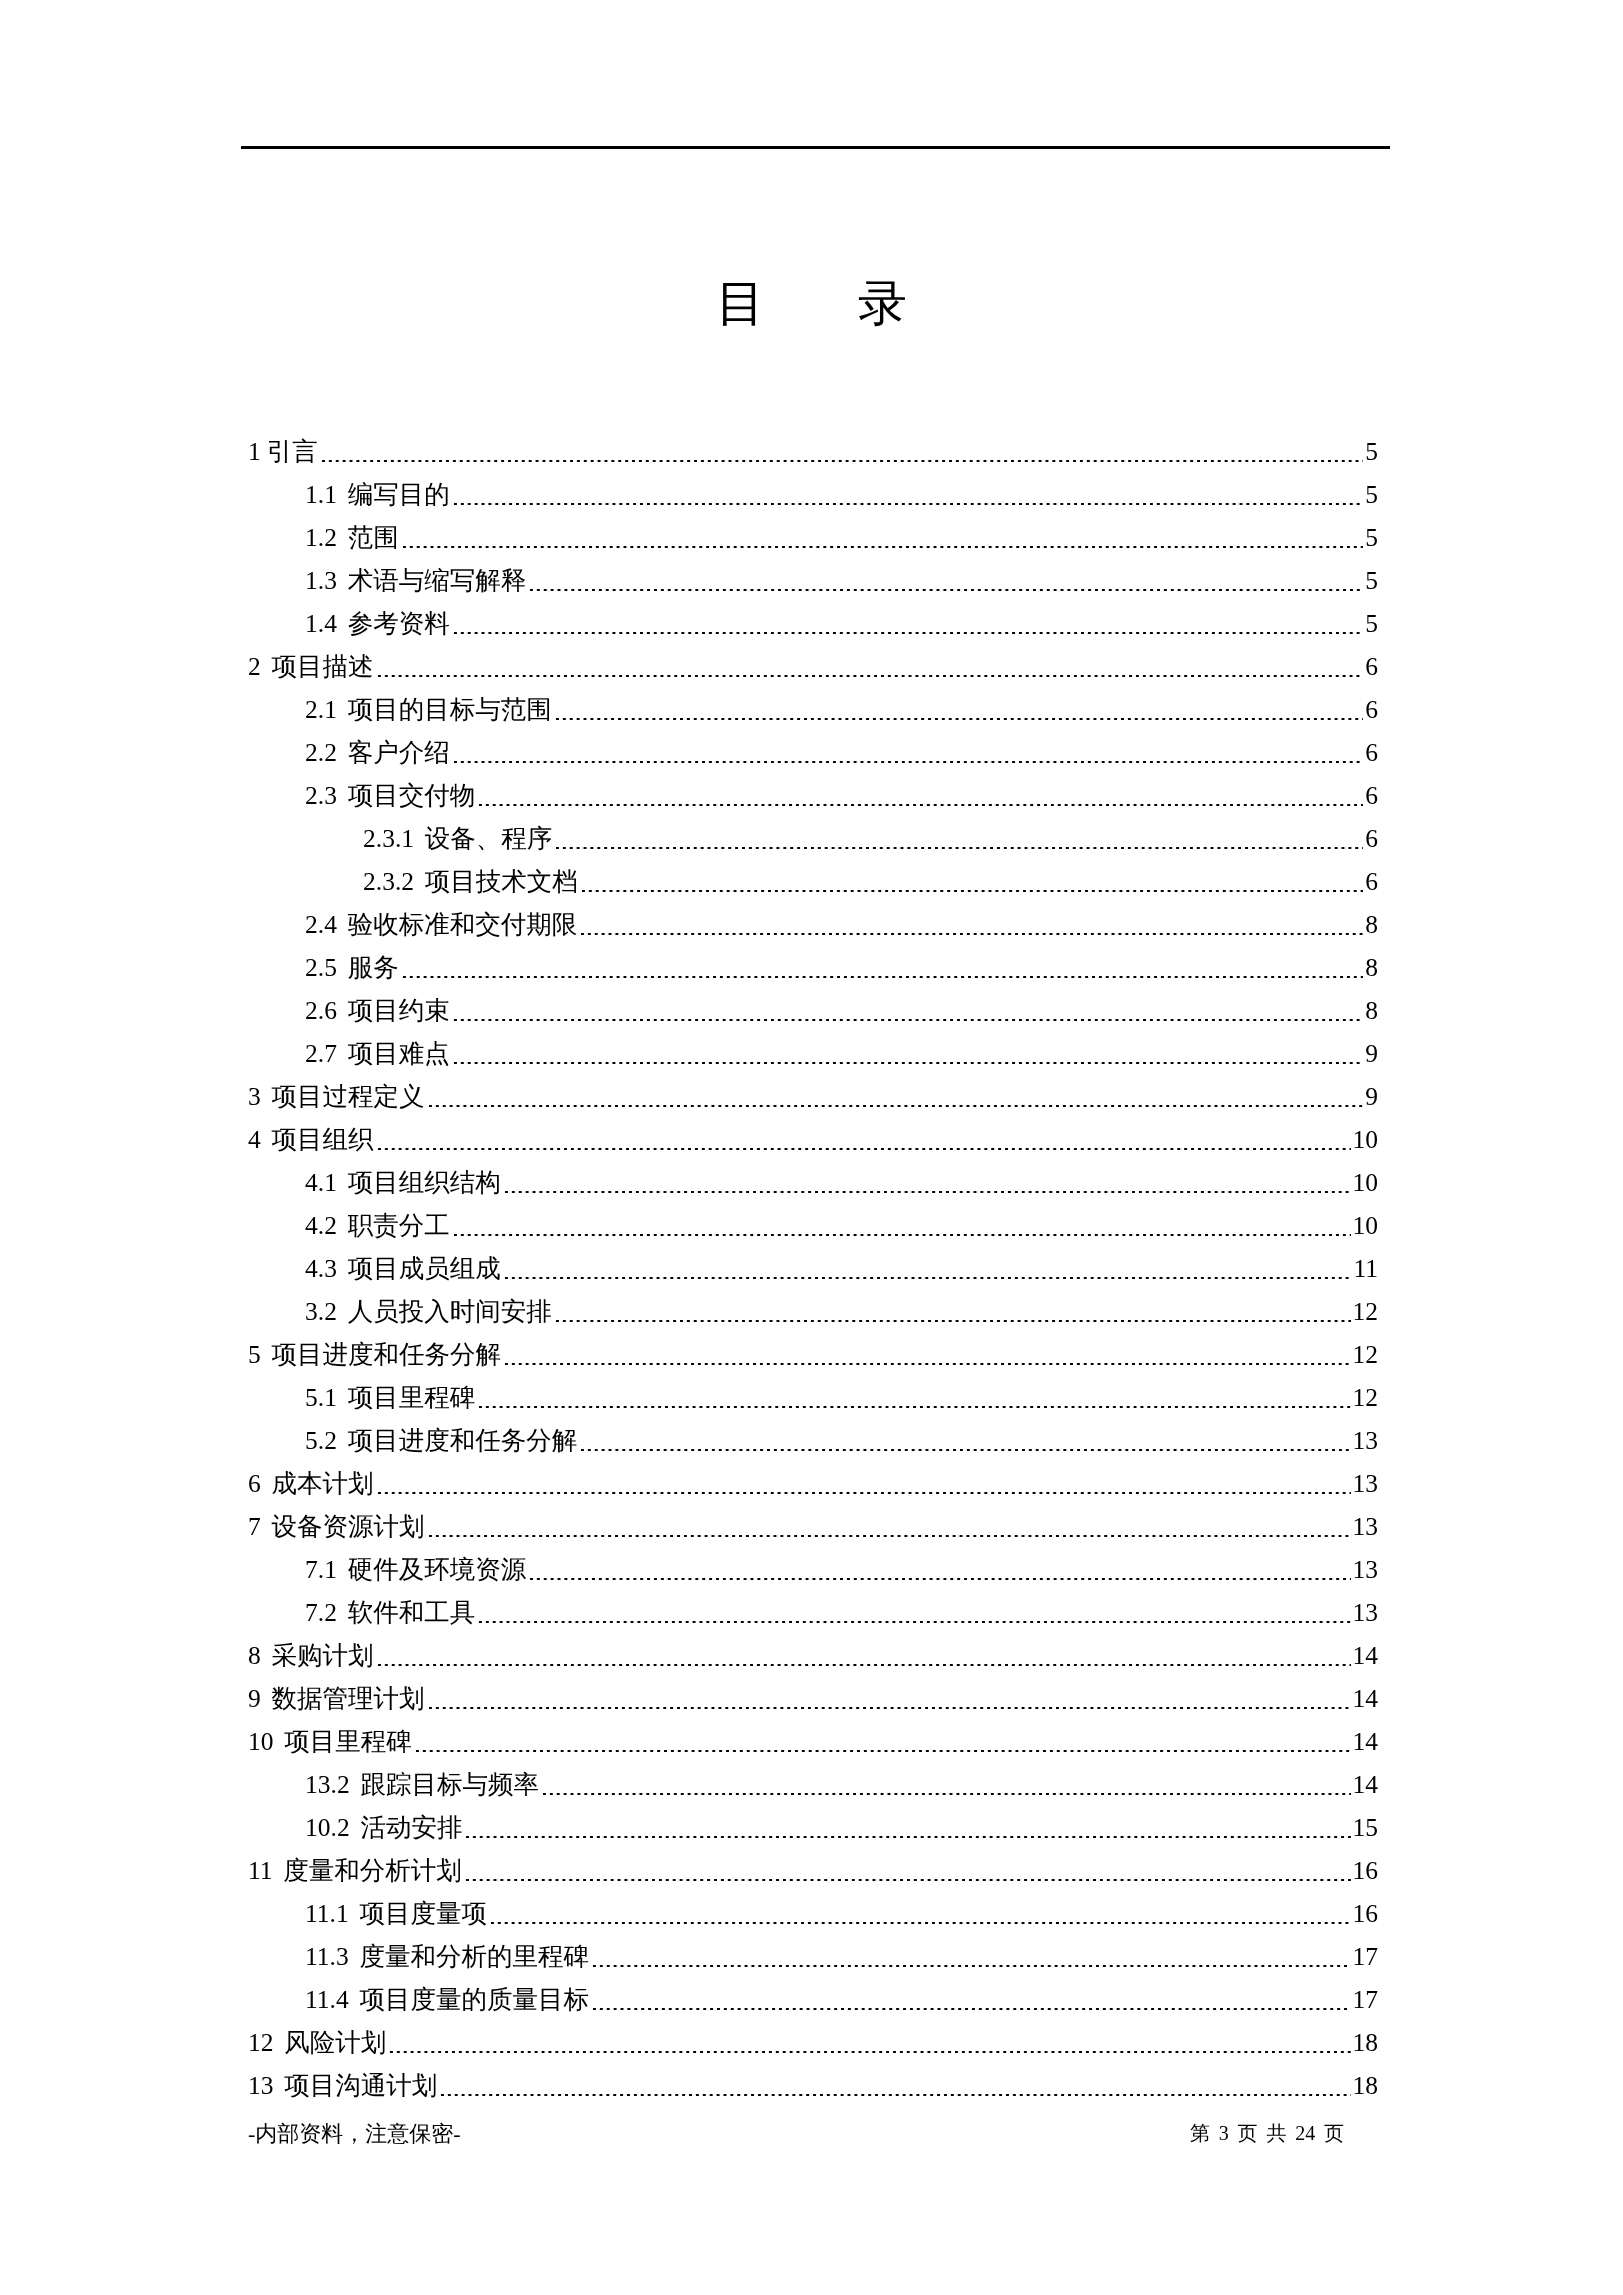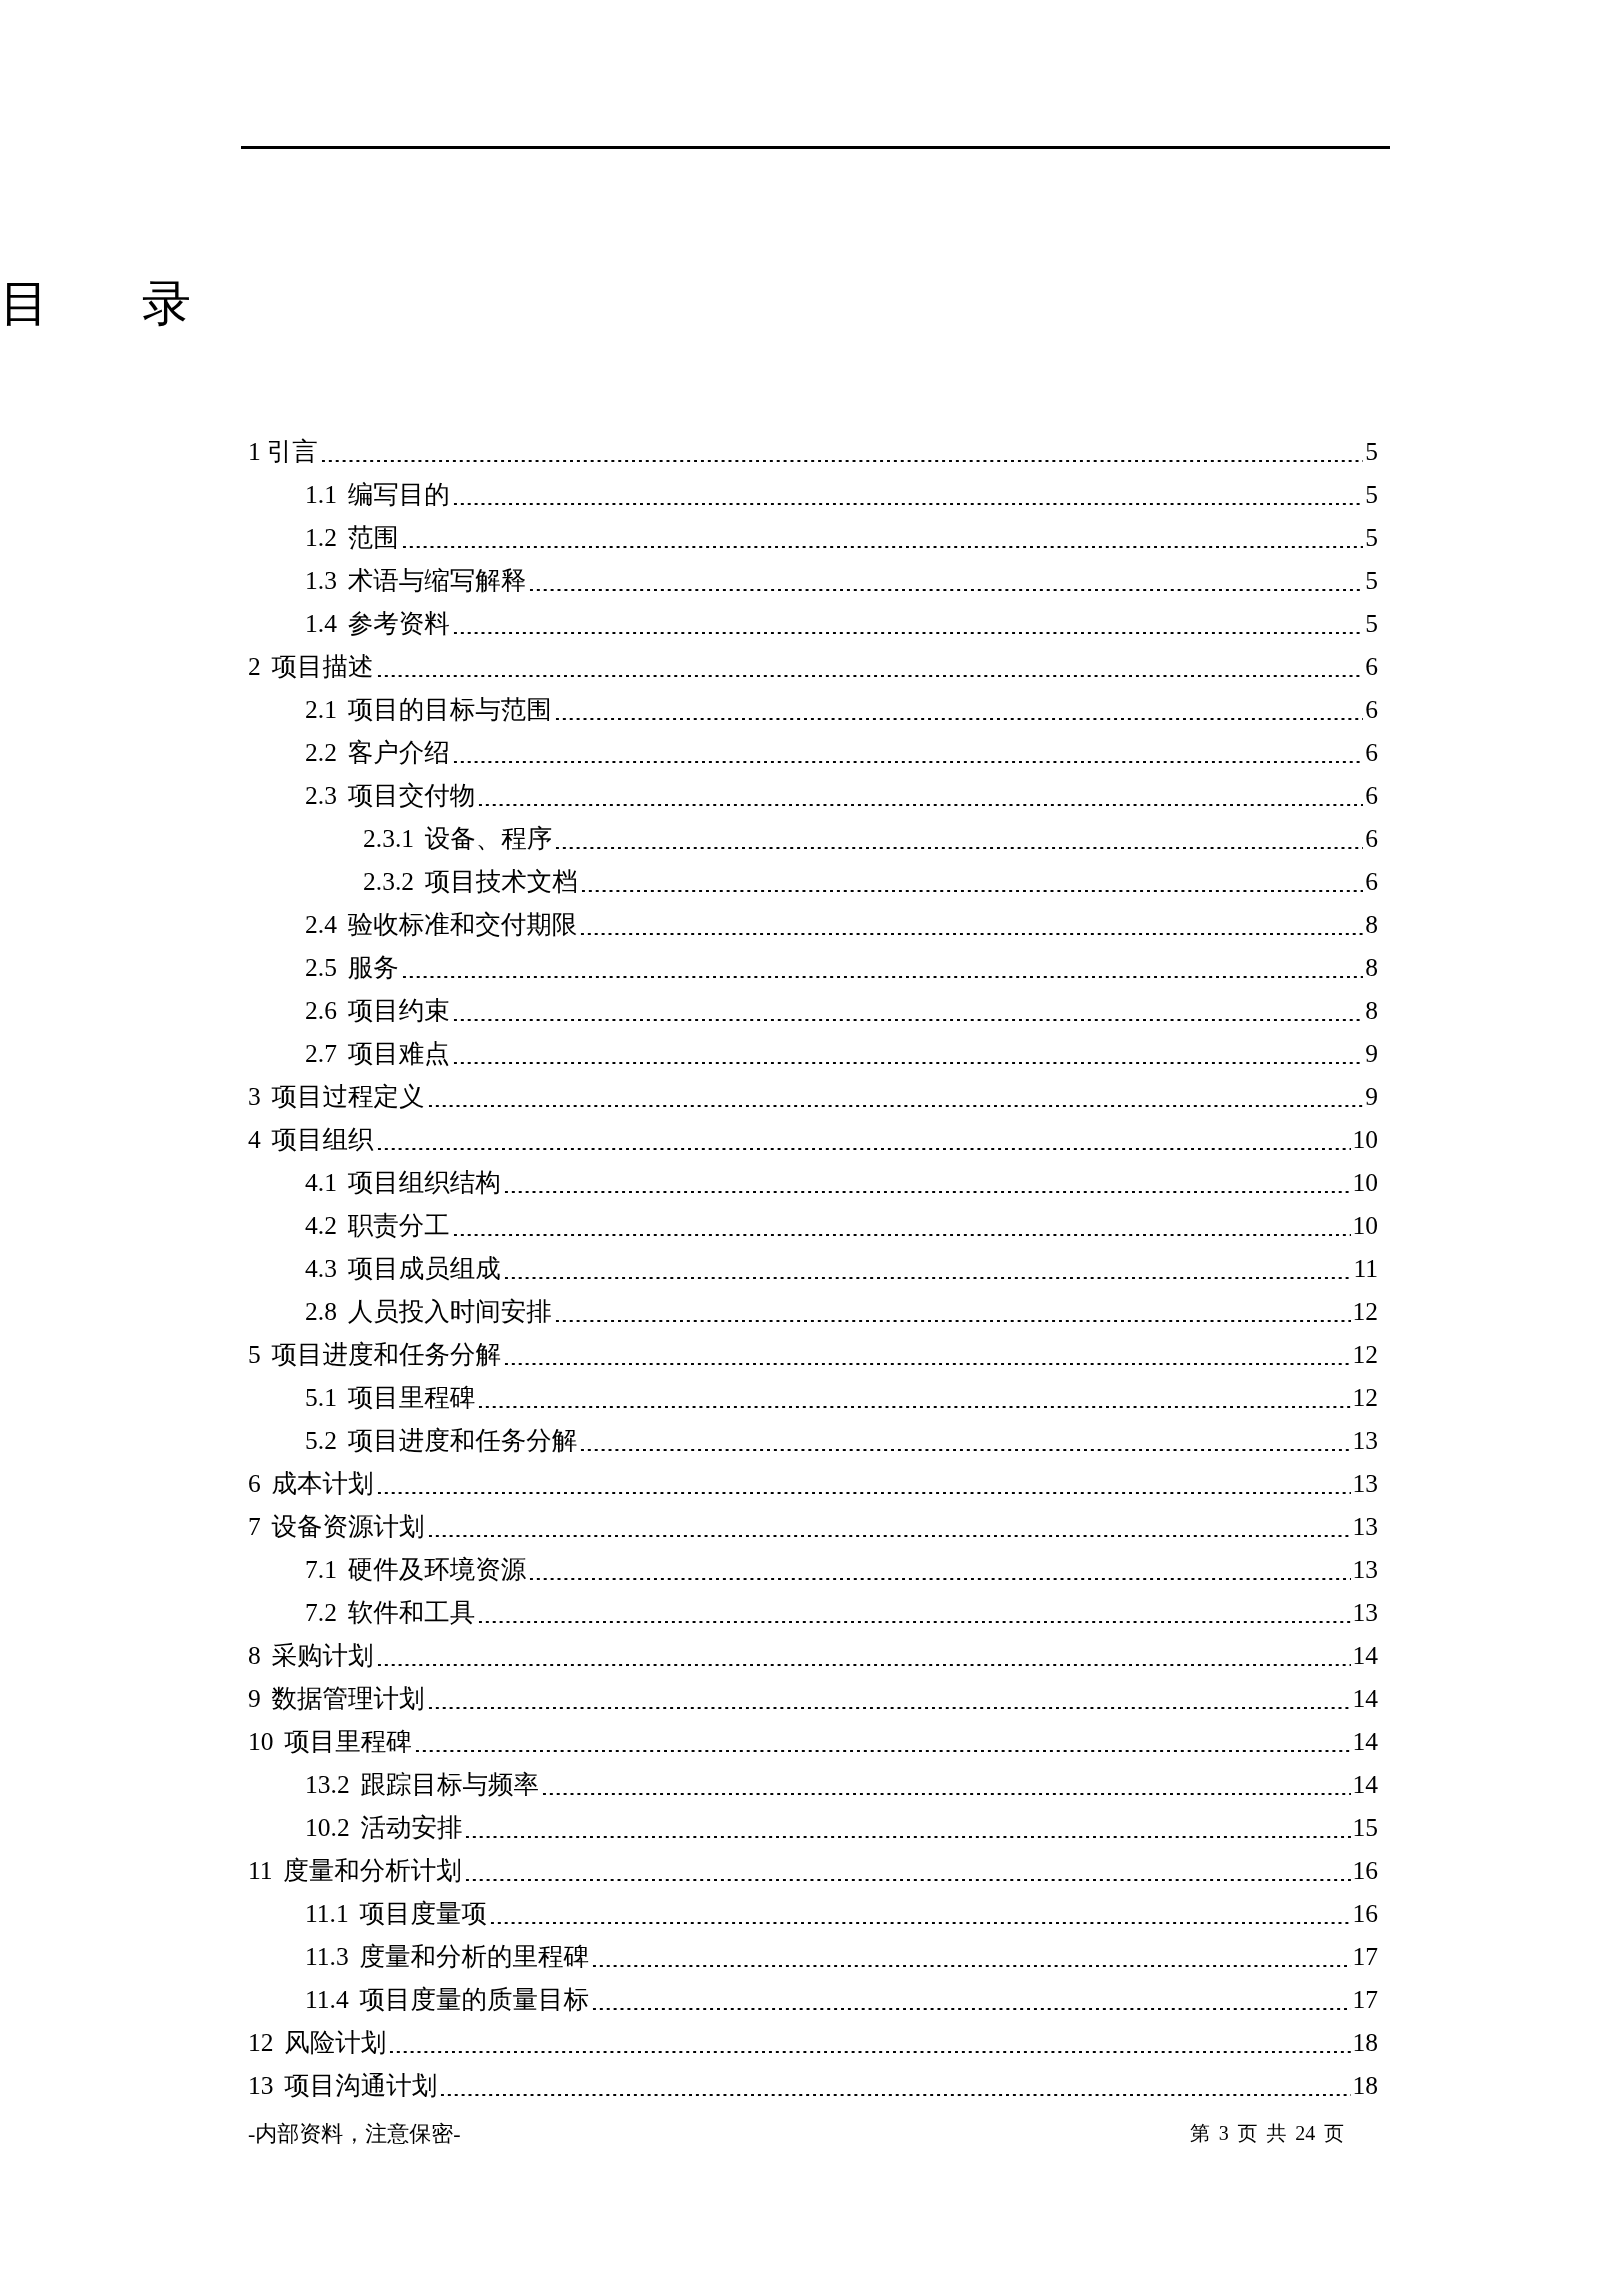--- a/index.html
+++ b/index.html
@@ -1,19 +1,19 @@
 <!DOCTYPE html>
 <html style="font-size:7.9px"><head>
 <meta charset="utf-8">
 <style>
   html, body { margin:0; padding:0; background:#ffffff; }
   body { width:1623px; height:2295px; position:relative; overflow:hidden;
          font-family: "Liberation Serif", "DejaVu Serif", serif; color:#000; }
   .header-rule { position:absolute; left:241px; top:146px; width:1149px; height:2.9px; background:#000; }
-  .title { position:absolute; left:0; width:1623px; top:272px; 
+  .title { position:absolute; left:0; width:1623px; top:272px; text-align:center;
            font-size:49px; line-height:64px; letter-spacing:0; }
   .title span { display:inline-block; }
   .title .gap { width:93px; }
   .toc { position:absolute; left:248px; top:430px; width:1130px; }
   .toc-row { position:relative; height:43px; display:flex; align-items:center;
              font-size:25.5px; line-height:43px; white-space:nowrap; }
   .toc-row.l1 { padding-left:0; }
   .toc-row.l2 { padding-left:57px; }
   .toc-row.l3 { padding-left:115px; }
   .toc-num { flex:0 0 auto; }
@@ -171,21 +171,21 @@
     <span class="toc-page">10</span>
   </div>
     <div class="toc-row l2">
     <span class="toc-num">4.3</span>
     <span class="toc-sep"></span>
     <span class="toc-label">项目成员组成</span>
     <span class="toc-leader"></span>
     <span class="toc-page">11</span>
   </div>
     <div class="toc-row l2">
-    <span class="toc-num">2.8</span>
+    <span class="toc-num">3.2</span>
     <span class="toc-sep"></span>
     <span class="toc-label">人员投入时间安排</span>
     <span class="toc-leader"></span>
     <span class="toc-page">12</span>
   </div>
     <div class="toc-row l1">
     <span class="toc-num">5</span>
     <span class="toc-sep"></span>
     <span class="toc-label">项目进度和任务分解</span>
     <span class="toc-leader"></span>

